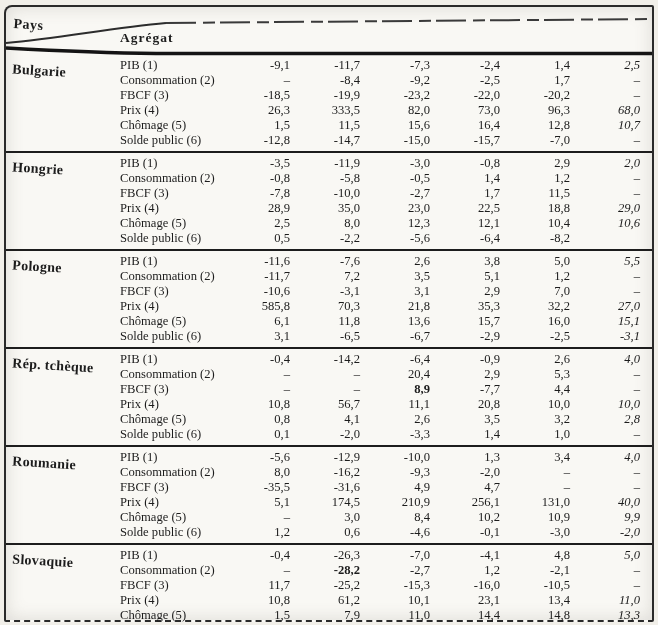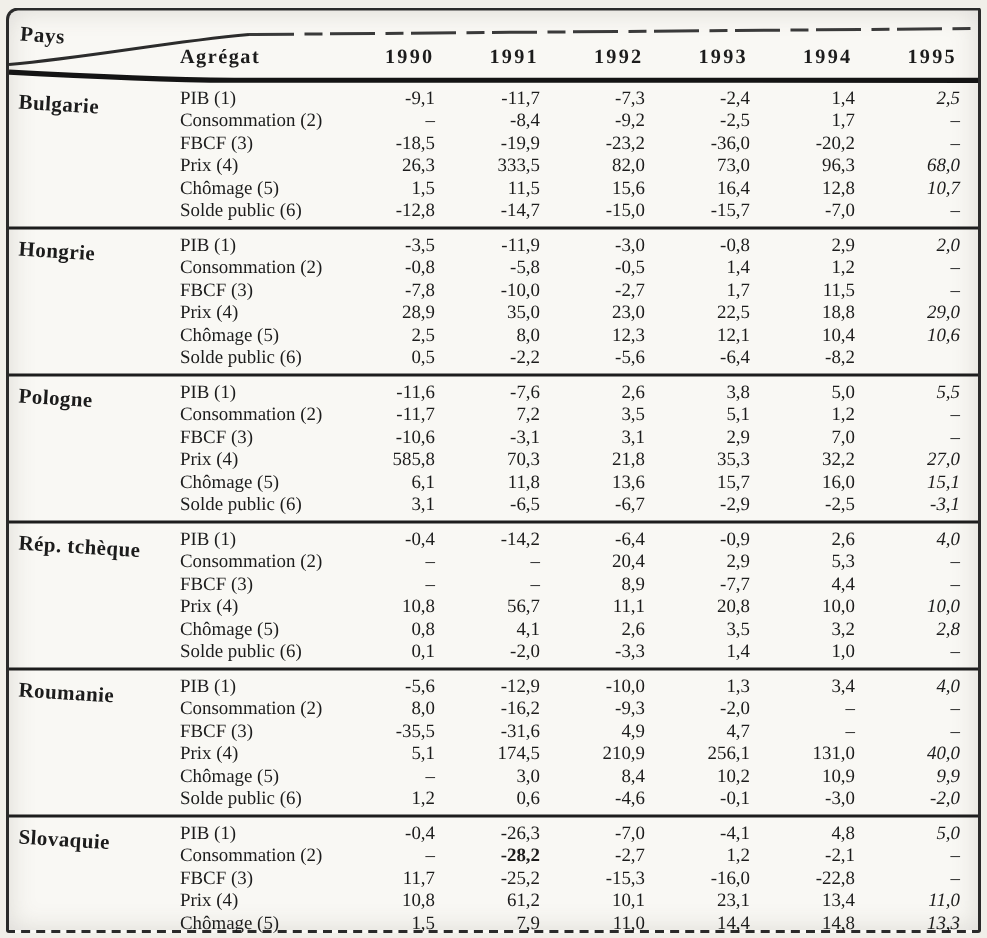--- a/index.html
+++ b/index.html
@@ -122,28 +122,20 @@
 
     <path d="M0,36 C 55,31 105,21 160,16" stroke="#2c2c2c" stroke-width="2" fill="none"></path>
     <path d="M160,16 L646,12" stroke="#3a3a3a" stroke-width="2" fill="none" stroke-dasharray="30 7 12 5"></path>
 
     <path d="M0,41 C 55,44 100,46 150,46.5 L646,46.5" stroke="#141414" stroke-width="3.5" fill="none"></path>
   </svg>
 
   <div class="header">
     <span class="pays">Pays</span>
     <span class="agregat">Agrégat</span>
-    <div class="year-headers" id="year-headers">
-        <div class="year-head">1990</div>
-        <div class="year-head">1991</div>
-        <div class="year-head">1992</div>
-        <div class="year-head">1993</div>
-        <div class="year-head">1994</div>
-        <div class="year-head">1995</div>
-      </div>
   </div>
 
   <div class="blocks" id="blocks">
       <div class="block">
         <div class="country">Bulgarie</div>
         <div class="agg" style="grid-row: 1;">PIB (1)</div>
         <div class="val" style="grid-area: 1 / 3;">-9,1</div>
         <div class="val" style="grid-area: 1 / 4;">-11,7</div>
         <div class="val" style="grid-area: 1 / 5;">-7,3</div>
         <div class="val" style="grid-area: 1 / 6;">-2,4</div>
@@ -153,21 +145,21 @@
         <div class="val" style="grid-area: 2 / 3;">–</div>
         <div class="val" style="grid-area: 2 / 4;">-8,4</div>
         <div class="val" style="grid-area: 2 / 5;">-9,2</div>
         <div class="val" style="grid-area: 2 / 6;">-2,5</div>
         <div class="val" style="grid-area: 2 / 7;">1,7</div>
         <div class="val est" style="grid-area: 2 / 8;">–</div>
         <div class="agg" style="grid-row: 3;">FBCF (3)</div>
         <div class="val" style="grid-area: 3 / 3;">-18,5</div>
         <div class="val" style="grid-area: 3 / 4;">-19,9</div>
         <div class="val" style="grid-area: 3 / 5;">-23,2</div>
-        <div class="val" style="grid-area: 3 / 6;">-36,0</div>
+        <div class="val" style="grid-area: 3 / 6;">-22,0</div>
         <div class="val" style="grid-area: 3 / 7;">-20,2</div>
         <div class="val est" style="grid-area: 3 / 8;">–</div>
         <div class="agg" style="grid-row: 4;">Prix (4)</div>
         <div class="val" style="grid-area: 4 / 3;">26,3</div>
         <div class="val" style="grid-area: 4 / 4;">333,5</div>
         <div class="val" style="grid-area: 4 / 5;">82,0</div>
         <div class="val" style="grid-area: 4 / 6;">73,0</div>
         <div class="val" style="grid-area: 4 / 7;">96,3</div>
         <div class="val est" style="grid-area: 4 / 8;">68,0</div>
         <div class="agg" style="grid-row: 5;">Chômage (5)</div>
@@ -287,21 +279,21 @@
         <div class="agg" style="grid-row: 2;">Consommation (2)</div>
         <div class="val" style="grid-area: 2 / 3;">–</div>
         <div class="val" style="grid-area: 2 / 4;">–</div>
         <div class="val" style="grid-area: 2 / 5;">20,4</div>
         <div class="val" style="grid-area: 2 / 6;">2,9</div>
         <div class="val" style="grid-area: 2 / 7;">5,3</div>
         <div class="val est" style="grid-area: 2 / 8;">–</div>
         <div class="agg" style="grid-row: 3;">FBCF (3)</div>
         <div class="val" style="grid-area: 3 / 3;">–</div>
         <div class="val" style="grid-area: 3 / 4;">–</div>
-        <div class="val" style="grid-area: 3 / 5;">8,9</div>
+        <div class="val" style="grid-area: 3 / 5; font-weight: bold;">8,9</div>
         <div class="val" style="grid-area: 3 / 6;">-7,7</div>
         <div class="val" style="grid-area: 3 / 7;">4,4</div>
         <div class="val est" style="grid-area: 3 / 8;">–</div>
         <div class="agg" style="grid-row: 4;">Prix (4)</div>
         <div class="val" style="grid-area: 4 / 3;">10,8</div>
         <div class="val" style="grid-area: 4 / 4;">56,7</div>
         <div class="val" style="grid-area: 4 / 5;">11,1</div>
         <div class="val" style="grid-area: 4 / 6;">20,8</div>
         <div class="val" style="grid-area: 4 / 7;">10,0</div>
         <div class="val est" style="grid-area: 4 / 8;">10,0</div>
@@ -379,21 +371,21 @@
         <div class="val" style="grid-area: 2 / 4; font-weight: bold;">-28,2</div>
         <div class="val" style="grid-area: 2 / 5;">-2,7</div>
         <div class="val" style="grid-area: 2 / 6;">1,2</div>
         <div class="val" style="grid-area: 2 / 7;">-2,1</div>
         <div class="val est" style="grid-area: 2 / 8;">–</div>
         <div class="agg" style="grid-row: 3;">FBCF (3)</div>
         <div class="val" style="grid-area: 3 / 3;">11,7</div>
         <div class="val" style="grid-area: 3 / 4;">-25,2</div>
         <div class="val" style="grid-area: 3 / 5;">-15,3</div>
         <div class="val" style="grid-area: 3 / 6;">-16,0</div>
-        <div class="val" style="grid-area: 3 / 7;">-22,8</div>
+        <div class="val" style="grid-area: 3 / 7;">-10,5</div>
         <div class="val est" style="grid-area: 3 / 8;">–</div>
         <div class="agg" style="grid-row: 4;">Prix (4)</div>
         <div class="val" style="grid-area: 4 / 3;">10,8</div>
         <div class="val" style="grid-area: 4 / 4;">61,2</div>
         <div class="val" style="grid-area: 4 / 5;">10,1</div>
         <div class="val" style="grid-area: 4 / 6; text-align: right;">23,1</div>
         <div class="val" style="grid-area: 4 / 7;">13,4</div>
         <div class="val est" style="grid-area: 4 / 8;">11,0</div>
         <div class="agg" style="grid-row: 5;">Chômage (5)</div>
         <div class="val" style="grid-area: 5 / 3;">1,5</div>

